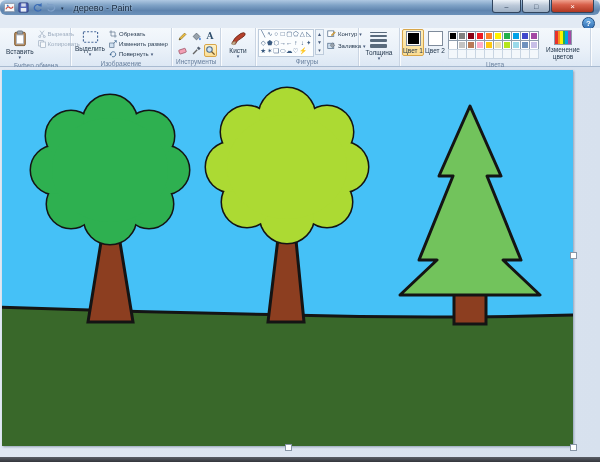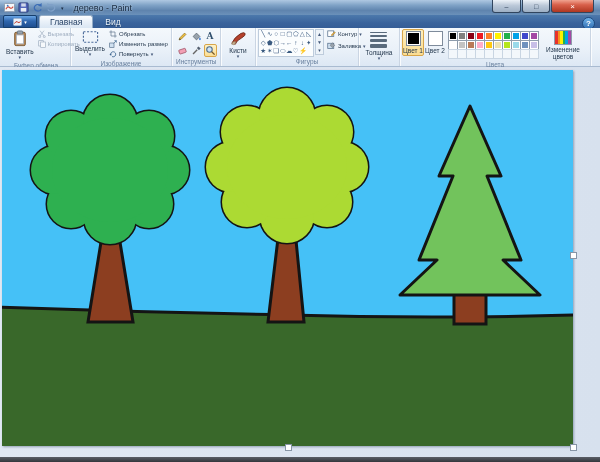--- a/index.html
+++ b/index.html
@@ -2,21 +2,21 @@
 <html style="--sky: #45C1F7; --ground: #39682A; --outline: #141414; --tree1-crown: #2EB050; --tree2-crown: #ACDA33; --fir: #72C35C; --trunk: #8C3E20;"><head>
 <meta charset="utf-8">
 <style>
   html,body{margin:0;padding:0;}
   body{width:600px;height:462px;font-family:"Liberation Sans",sans-serif;overflow:hidden;background:#E2EAF4;}
   .window{position:relative;width:600px;height:462px;background:#E2EAF4;overflow:hidden;}
 
   
   .titlebar{position:absolute;top:0;left:0;right:0;height:15px;
     background:linear-gradient(180deg,#AFC8E2 0%,#7FA2C6 35%,#5F84AE 70%,#6B91BA 100%);
-    display:flex;align-items:center;padding-left:4px;}
+    display:flex;align-items:center;padding-left:4px;border-radius:6px;}
   .qat{display:flex;align-items:center;gap:3px;}
   .qat svg{display:block;}
   .qat-drop{font-size:5px;color:#1c2e44;margin-left:1px;}
   .win-title{font-size:9px;color:#14273d;margin-left:10px;text-shadow:0 0 2px #cfe0f0;white-space:nowrap;}
   .winctl{position:absolute;top:0;right:6px;display:flex;}
   .wbtn{height:12px;border:1px solid #31455e;border-top:none;border-radius:0 0 3px 3px;
     display:flex;align-items:center;justify-content:center;font-size:7px;line-height:7px;
     background:linear-gradient(#EDF2F8,#BCC9D9 45%,#9DAFC4);color:#2a3d55;margin-left:1px;}
   .wbtn.minb{width:27px;}
   .wbtn.maxb{width:26px;}
@@ -126,31 +126,20 @@
     </div>
     <span class="win-title">дерево - Paint</span>
   </div>
 
   <div class="winctl">
     <div class="wbtn minb">–</div>
     <div class="wbtn maxb">□</div>
     <div class="wbtn closeb">×</div>
   </div>
 
-  <div class="tabrow">
-    <div class="appmenu">
-      <svg width="9" height="8" viewBox="0 0 9 8">
-          <rect x="0.5" y="0.5" width="8" height="7" rx="1" fill="#E8F0FA" stroke="#9fb6d2"></rect>
-          <path d="M1.5 5.5 Q3 2.5 4.5 4 T7.5 3.5" stroke="#c0392b" stroke-width="1" fill="none"></path>
-        </svg>
-      <span class="caret">▾</span>
-    </div>
-    <div class="tab active">Главная</div>
-    <div class="tab">Вид</div>
-  </div>
   <div class="helpbtn">?</div>
 
   <div class="ribbon">
 
     <div class="rgroup" style="width:64px">
       <div class="rg-body">
         <div class="bigbtn">
           <span><svg width="16" height="17" viewBox="0 0 18 18">
                 <rect x="3" y="2" width="12" height="15" rx="1.5" fill="#B98A5A" stroke="#7a5a33"></rect>
                 <rect x="6" y="0.5" width="6" height="3.5" rx="1" fill="#9aa4ad" stroke="#667788"></rect>

